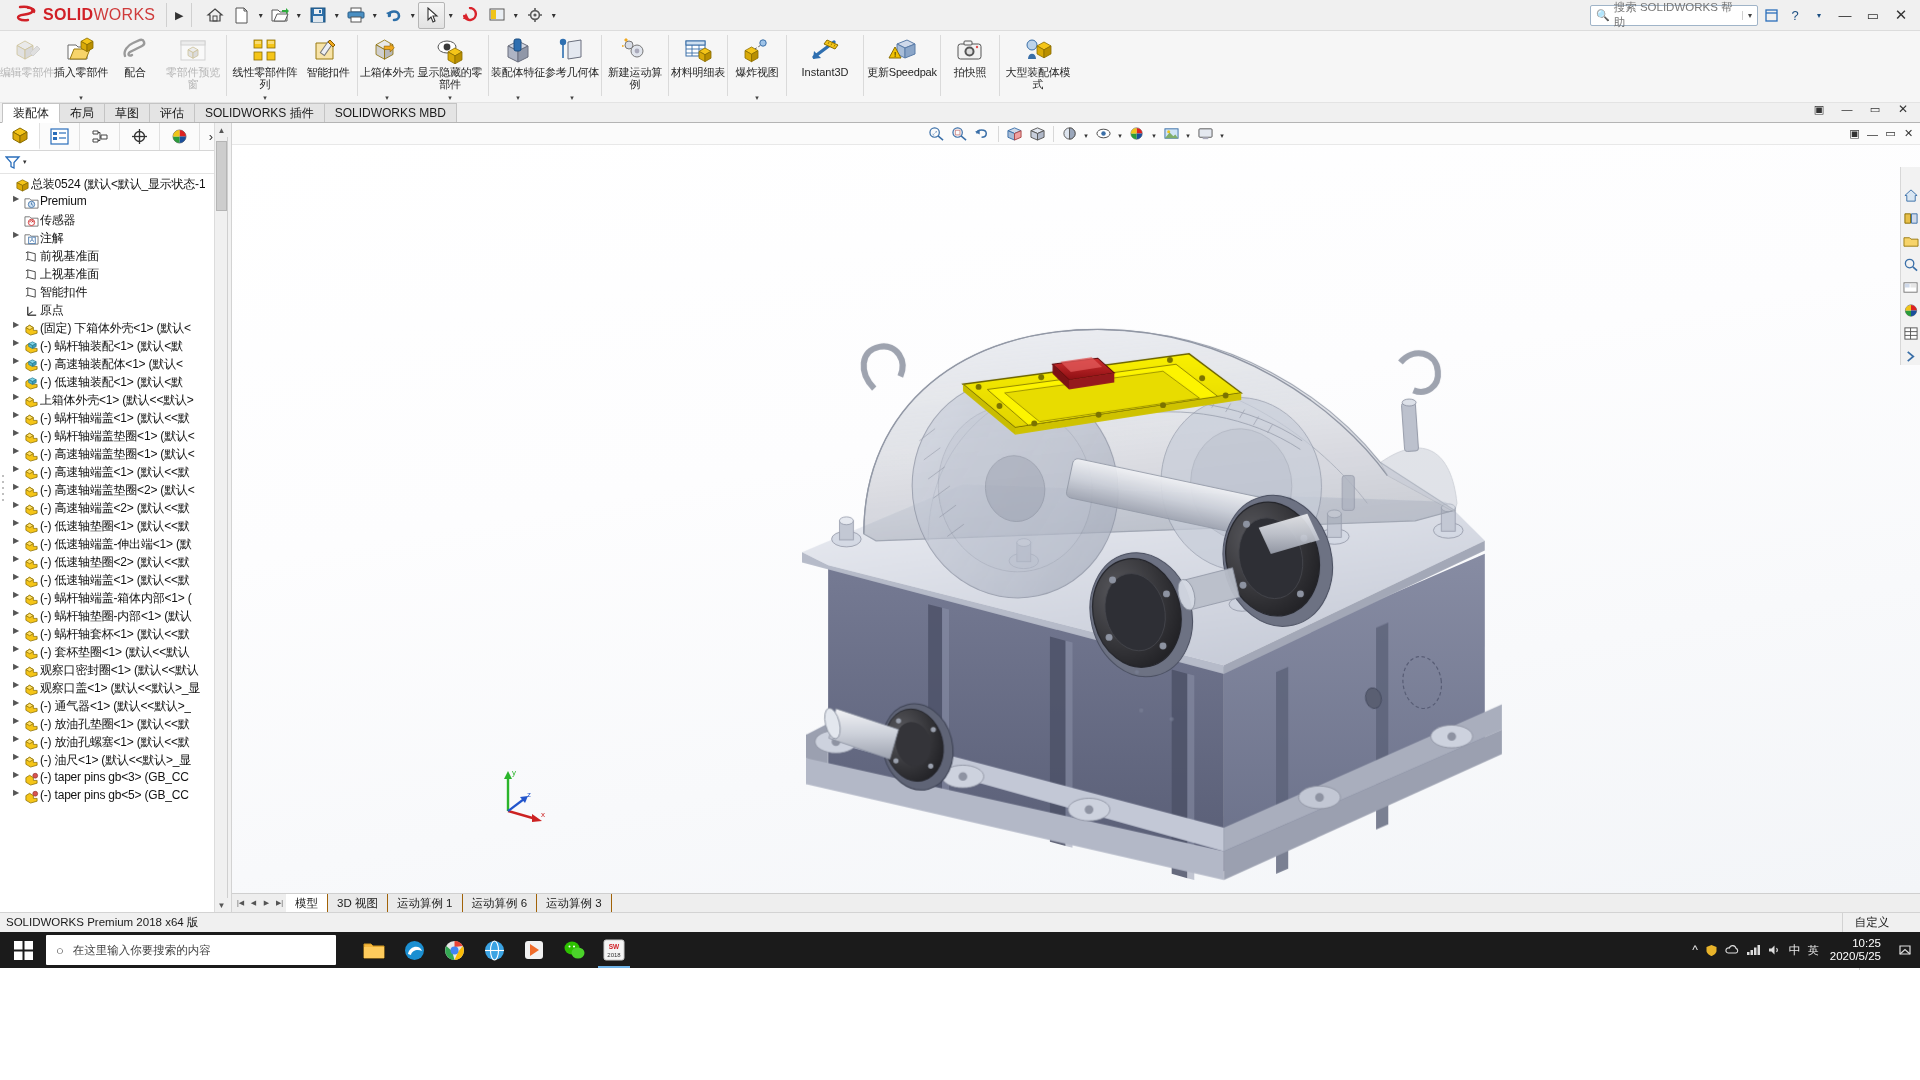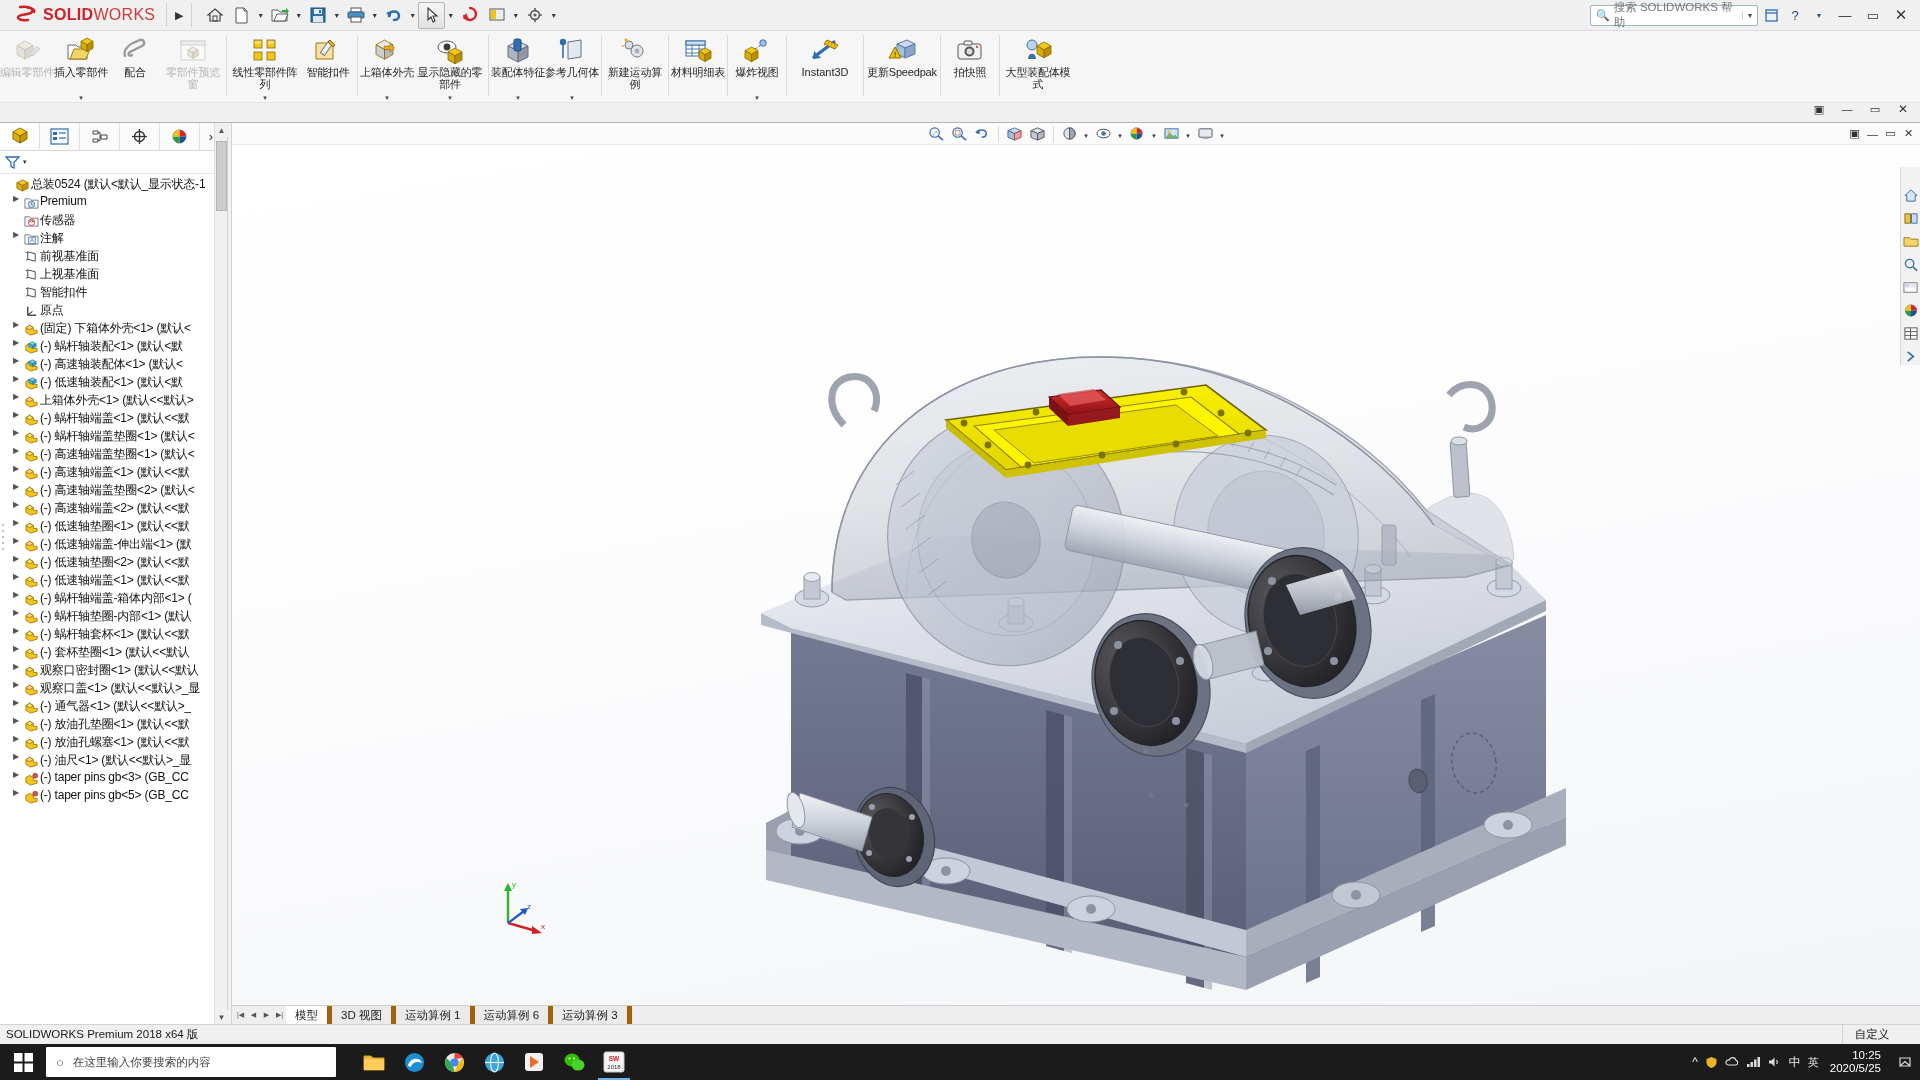--- a/index.html
+++ b/index.html
@@ -2,21 +2,21 @@
 <html><head>
 <meta charset="utf-8">
 <style>
   * { box-sizing: border-box; margin: 0; padding: 0; }
   html, body {
     width: 1920px; height: 1080px;
     font-family: "Liberation Sans", "DejaVu Sans", sans-serif;
     overflow: hidden; background: #fff;
     -webkit-font-smoothing: antialiased;
   }
-  #app { width: 1920px; height: 1080px; position: relative; display: flex; flex-direction: column; }
+  #app { width: 1920px; height: 968px; position: relative; display: flex; flex-direction: column; }
 
   
   .titlebar {
     height: 31px; background: #f0f0f0; border-bottom: 1px solid #dcdcdc;
     display: flex; align-items: center; position: relative; flex: 0 0 31px;
   }
   .sw-logo { display: flex; align-items: center; padding: 0 8px 0 14px; height: 31px; }
   .sw-logo-text { font-size: 16px; font-weight: bold; color: #d12027; letter-spacing: .3px; margin-left: 3px;}
   .sw-logo-text .light { color: #cf3b3b; font-weight: normal; }
   .tb-sep { width: 1px; height: 24px; background: #d0d0d0; margin: 0 3px; }
@@ -127,21 +127,21 @@
   .dock-ico { width: 17px; height: 17px; display:flex; align-items:center; justify-content:center; }
 
   
   .bottomtabs {
     height: 19px; background: #eeeeee; border-top: 1px solid #cfcfcf;
     display: flex; align-items: stretch; flex: 0 0 19px; font-size: 11.5px;
   }
   .navbtns { display: flex; align-items: center; padding-left: 2px; }
   .navbtn { width: 13px; height: 17px; display:flex; align-items:center; justify-content:center; font-size: 7px; color: #555;}
   .btab {
-    padding: 0 9px; display: flex; align-items: center; border-right: 5px solid #a16207;
+    padding: 0 9px; display: flex; align-items: center; border-right: 1px solid #a16207;
     color: #1a1a1a; background: #eaeaea;
   }
   .btab.active { background: #fff; font-weight: normal; }
 
   
   .statusbar {
     height: 20px; background: #f0f0f0; border-top: 1px solid #d3d3d3;
     display: flex; align-items: center; font-size: 11.5px; color: #1a1a1a;
     flex: 0 0 20px; padding-left: 6px;
   }
@@ -519,20 +519,28 @@
             <path d="M14 8.92 L21 5 L28 8.92 L21 12.84 Z" fill="#f5c518" stroke="#8a6d00" stroke-width=".8"></path>
    <path d="M14 8.92 V16.9 L21 20.82 V12.84 Z" fill="#d9aa08" stroke="#8a6d00" stroke-width=".8"></path>
    <path d="M28 8.92 V16.9 L21 20.82 V12.84 Z" fill="#b98f00" stroke="#8a6d00" stroke-width=".8"></path>
           </svg>
         </div>
         <div class="rb-lab">大型装配体模式</div>
       </div>
     </div>
 
   <div class="tabstrip">
+    <div id="cmdtabs" style="display:flex; align-items:flex-end; padding-left:2px;">
+        <div class="cmdtab active">装配体</div>
+        <div class="cmdtab">布局</div>
+        <div class="cmdtab">草图</div>
+        <div class="cmdtab">评估</div>
+        <div class="cmdtab">SOLIDWORKS 插件</div>
+        <div class="cmdtab">SOLIDWORKS MBD</div>
+      </div>
     <div class="tabstrip-right">
       <div class="win-btn" style="font-size:11px;">▣</div>
       <div class="win-btn" style="font-size:11px;">—</div>
       <div class="win-btn" style="font-size:11px;">▭</div>
       <div class="win-btn" style="font-size:12px;">✕</div>
     </div>
   </div>
 
   <div class="main">
 

